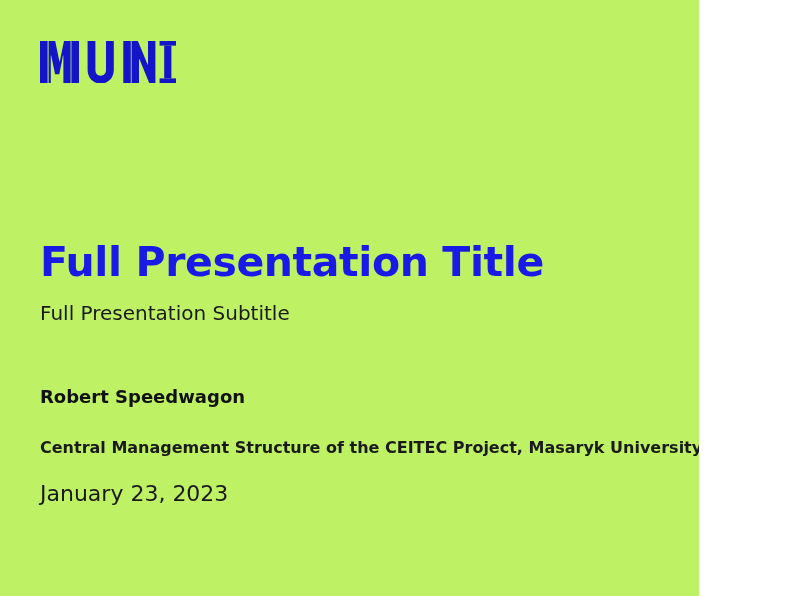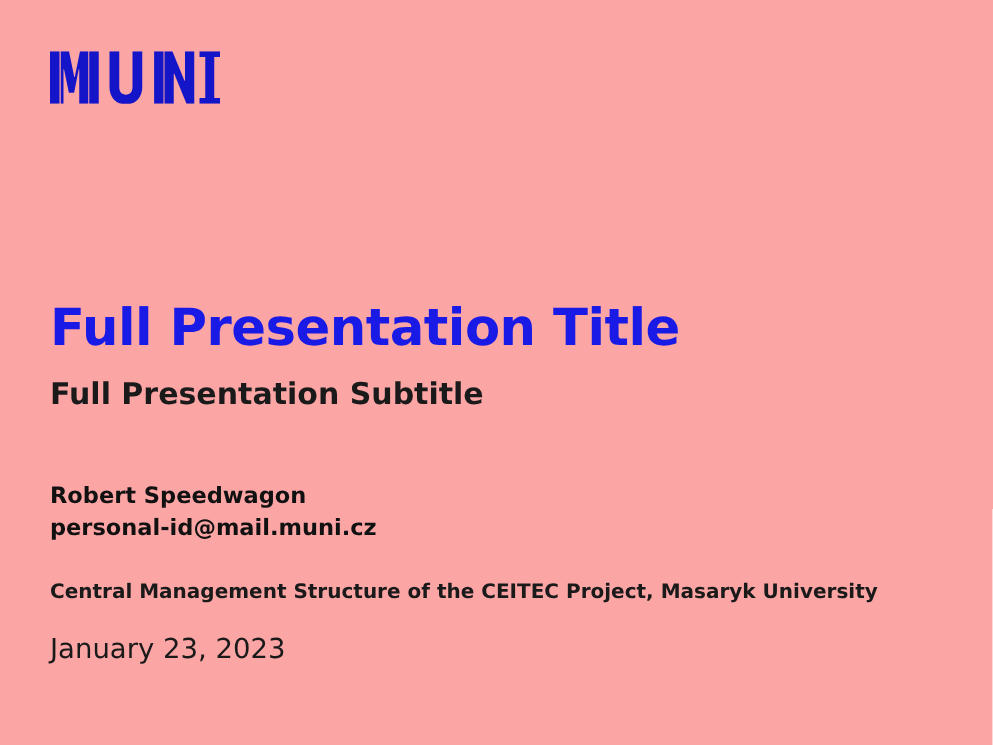--- a/index.html
+++ b/index.html
@@ -7,23 +7,23 @@
     padding: 0;
     background: #ffffff;
   }
   body {
     font-family: "DejaVu Sans", sans-serif;
     -webkit-font-smoothing: antialiased;
   }
 
   .slide {
     position: relative;
-    width: 794px;
+    width: 699px;
     height: 596px;
-    background: #fca5a5;
+    background: #bef264;
     overflow: hidden;
     box-sizing: border-box;
   }
 
   
   .logo {
     position: absolute;
     left: 40px;
     top: 41px;
     height: 42px;
@@ -44,22 +44,22 @@
     font-size: 41px;
     font-weight: bold;
     letter-spacing: -0.4px;
     line-height: 1.08;
     color: #1A1AE6;
     margin: 0;
     white-space: nowrap;
   }
   .slide-subtitle {
     font-family: "DejaVu Sans", sans-serif;
-    font-size: 24px;
-    font-weight: bold;
+    font-size: 20px;
+    font-weight: normal;
     line-height: 1.2;
     color: #1A1A1A;
     margin: 17px 0 0 0;
     white-space: nowrap;
   }
 
   
   .meta-block {
     position: absolute;
     left: 40px;
@@ -121,18 +121,17 @@
     </svg>
   </div>
 
   <div class="title-block">
     <h1 class="slide-title">Full Presentation Title</h1>
     <p class="slide-subtitle">Full Presentation Subtitle</p>
   </div>
 
   <div class="meta-block">
     <p class="author-name">Robert Speedwagon</p>
-    <p class="author-email">personal-id@mail.muni.cz</p>
     <p class="affiliation">Central Management Structure of the CEITEC Project, Masaryk University</p>
     <p class="date-line">January 23, 2023</p>
   </div>
 
 </div>
 
 </body></html>

